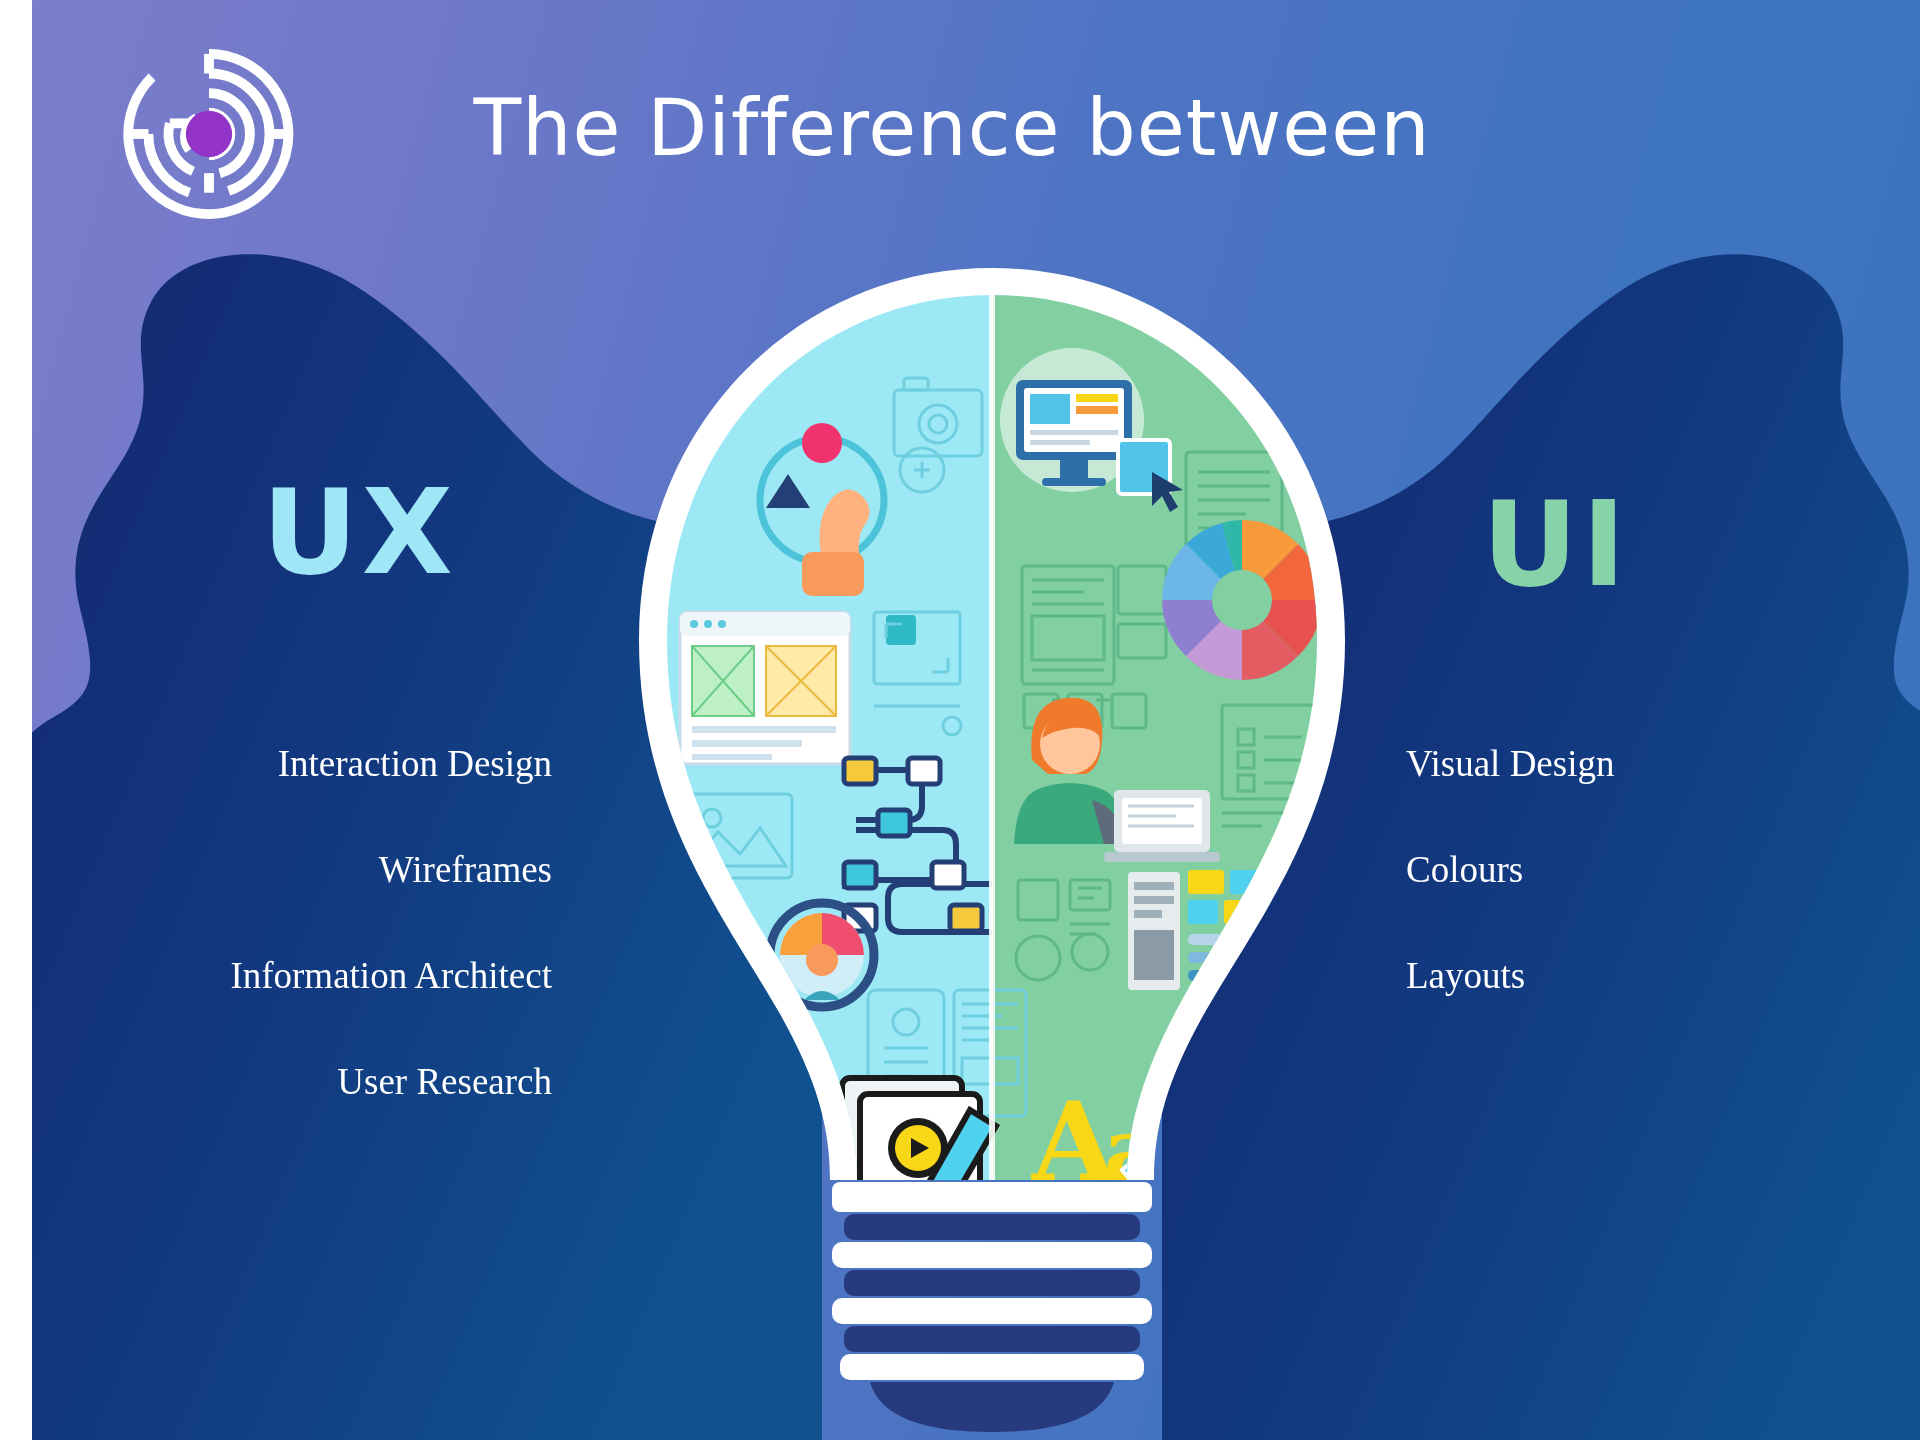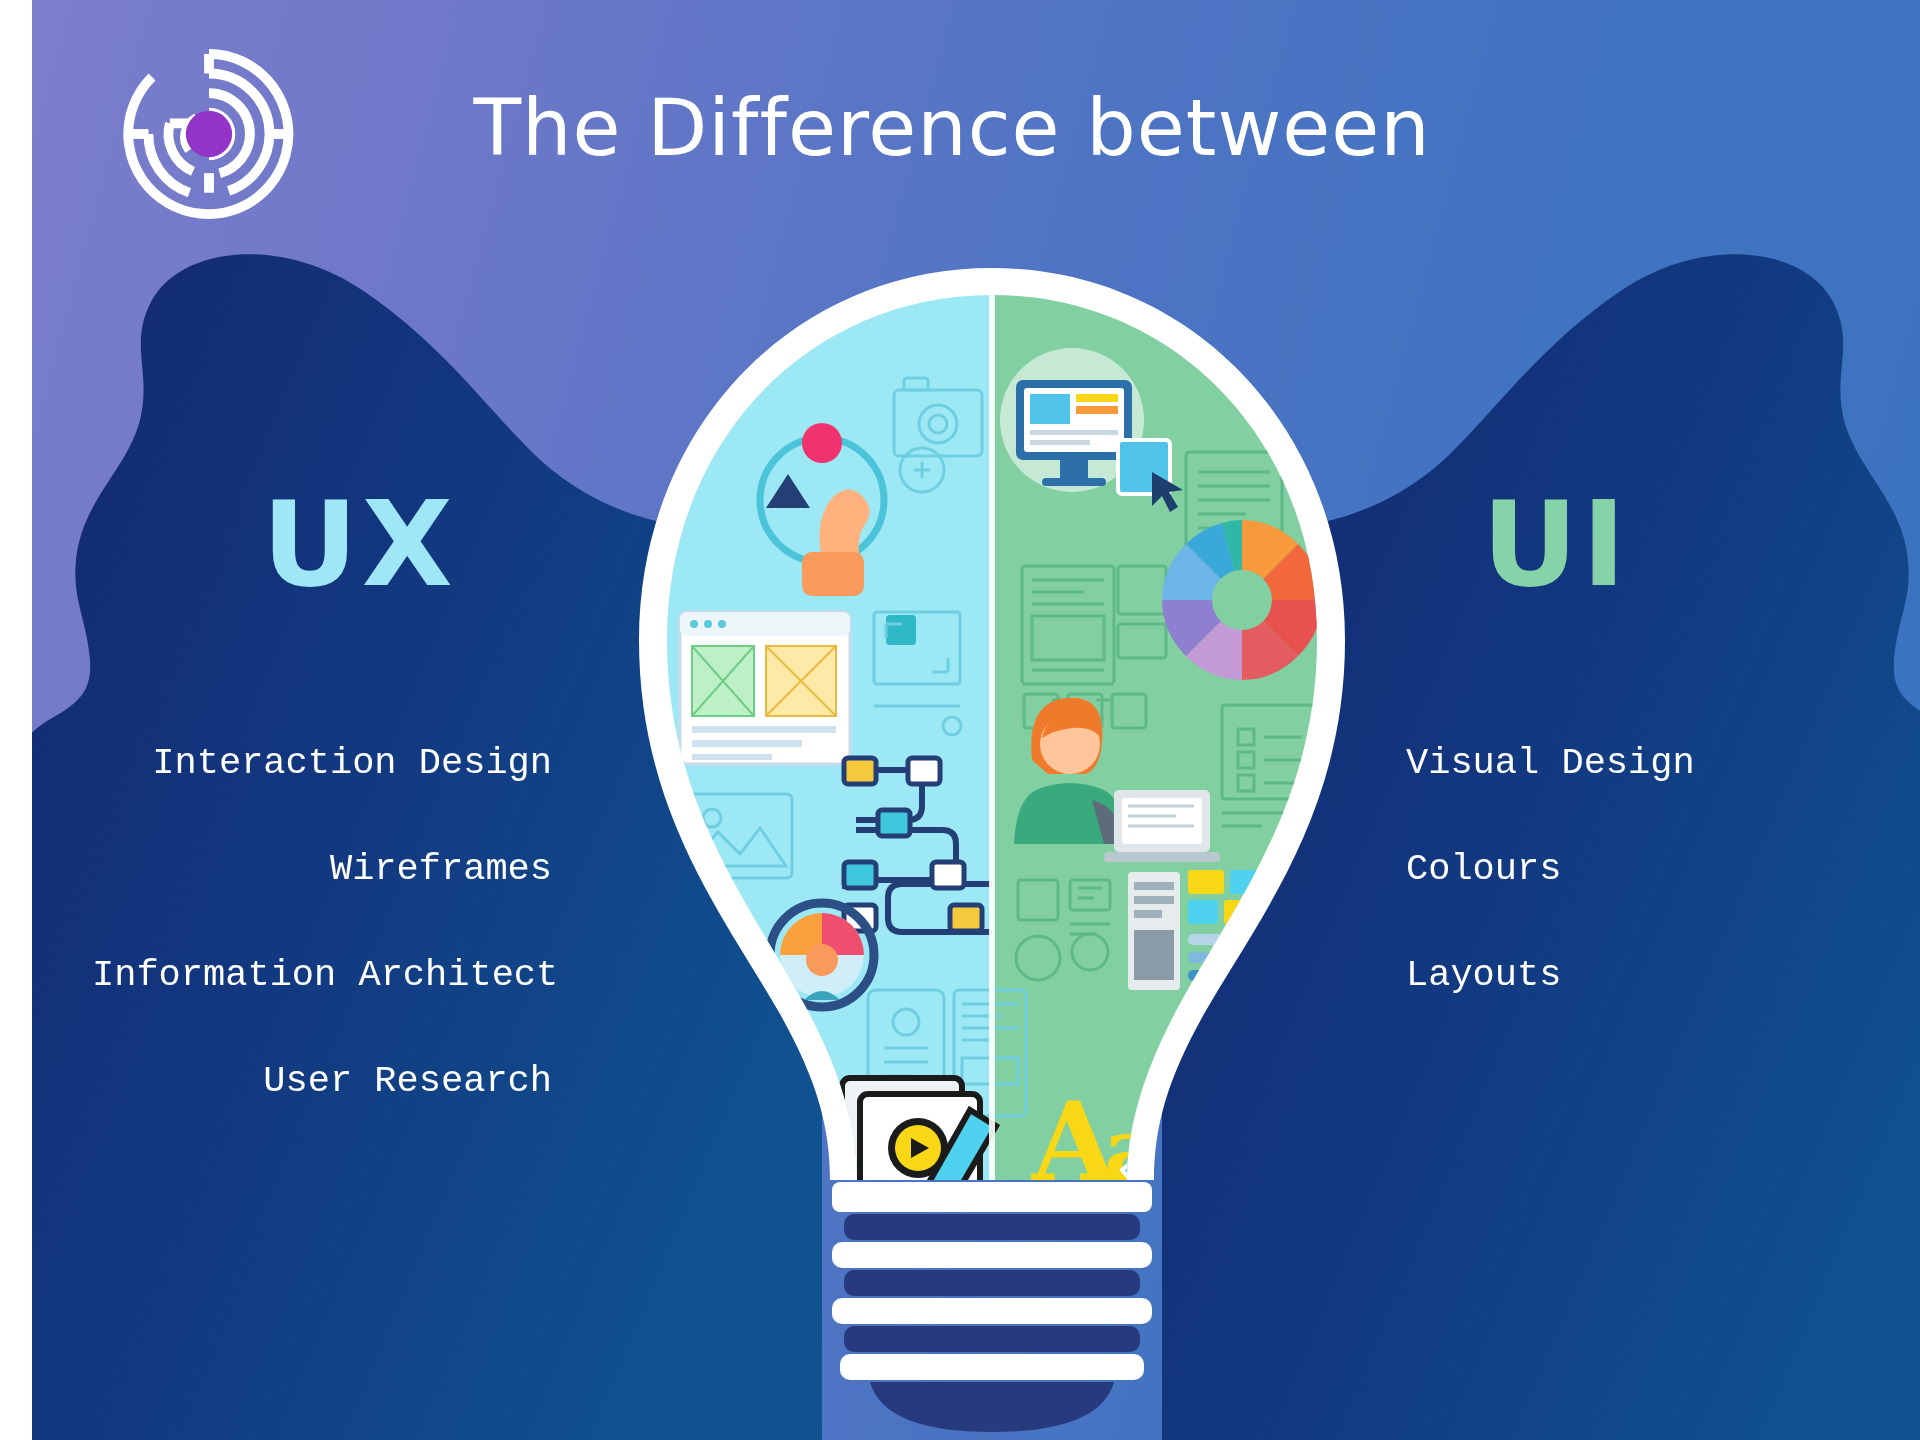--- a/index.html
+++ b/index.html
@@ -35,30 +35,30 @@
 
   
   .side-heading {
     position: absolute;
     font-size: 118px;
     font-weight: 700;
     letter-spacing: 4px;
     line-height: 1;
     font-family: "DejaVu Sans", sans-serif;
   }
-  #ux-heading { left: 230px; top: 485px; color: #9fe6f7; }
+  #ux-heading { left: 230px; top: 473px; color: #9fe6f7; }
   #ui-heading { left: 1450px; top: 485px; color: #87d3a9; }
 
   
   .term-list {
     position: absolute;
     list-style: none;
     font-size: 37px;
     color: #ffffff;
-    font-family: Liberation Mono, monospace;
+    font-family: Liberation Serif, serif;
     line-height: 1;
   }
   #ux-list { left: 60px; top: 745px; width: 460px; text-align: right; }
   #ui-list { left: 1374px; top: 745px; width: 460px; text-align: left; }
   .term-list li { height: 106px; white-space: nowrap; }
 
   
   #logo { position: absolute; left: 88px; top: 45px; width: 178px; height: 178px; }
 </style>
 </head>

